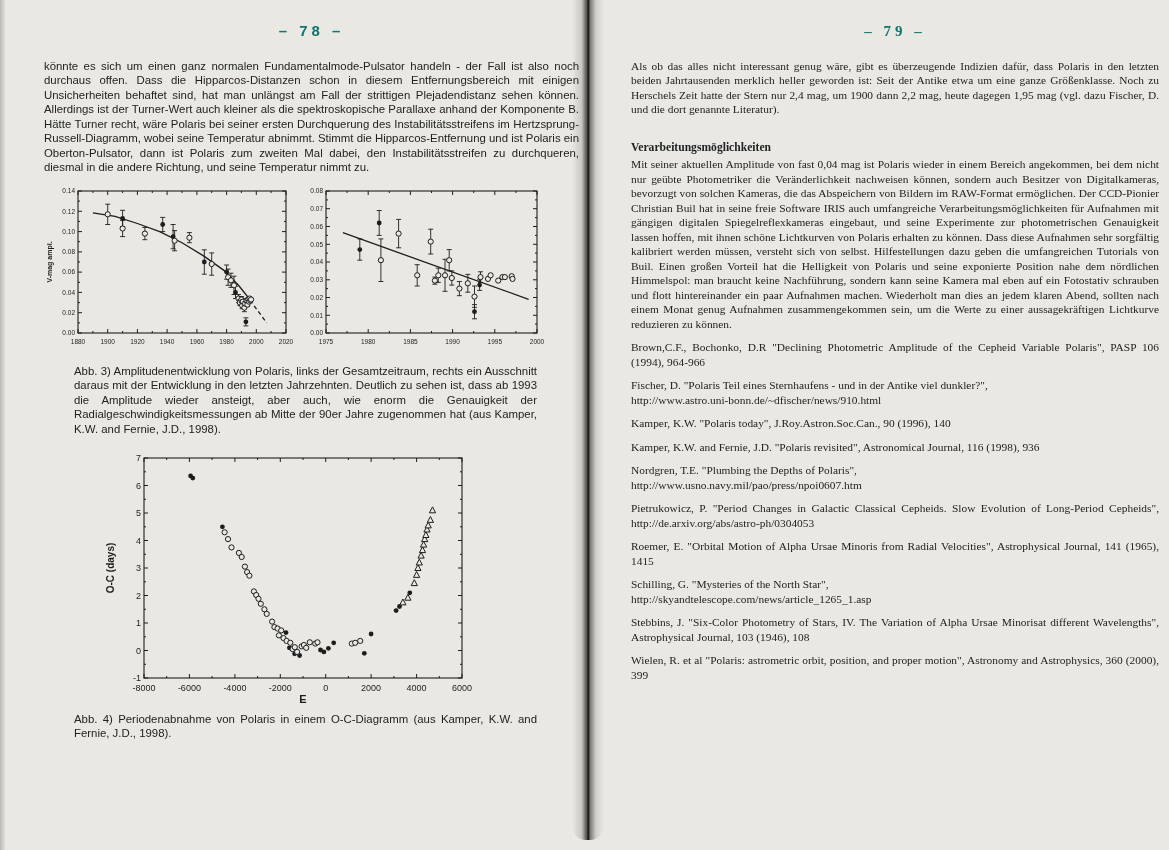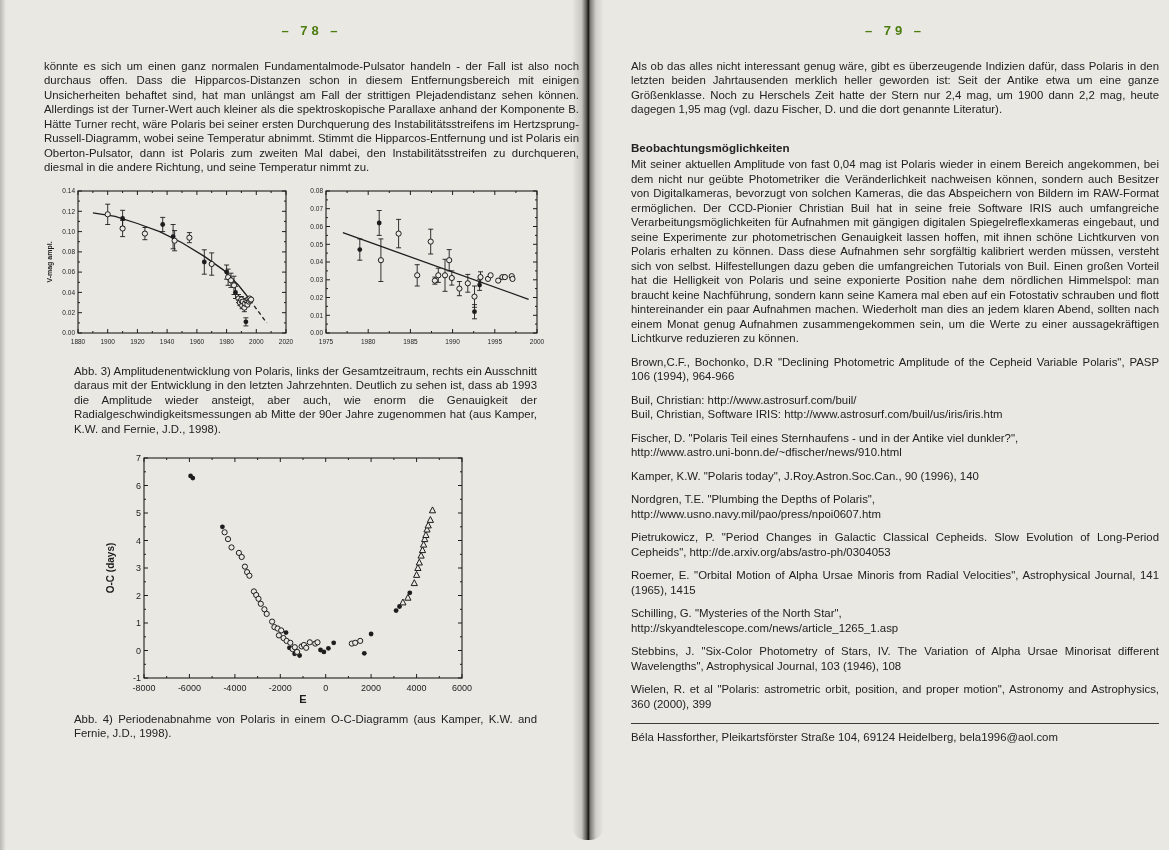--- a/index.html
+++ b/index.html
@@ -19,24 +19,24 @@
       #14130f 51%,
       rgba(35,33,28,0.55) 57%,
       rgba(70,68,60,0.15) 75%,
       rgba(70,68,60,0) 100%);
     border-radius:0 0 14px 14px;
   }
   .edge-left{position:absolute;left:0;top:0;width:6px;height:850px;
     background:linear-gradient(90deg,rgba(40,40,36,0.25),rgba(40,40,36,0));}
   .page{position:absolute;top:20px;font-size:11.4px;line-height:14.5px;}
   .page-78{left:44px;width:535px;}
-  .page-79{left:631px;width:528px;}
+  .page-79{left:631px;width:528px;font-family:Liberation Serif, serif;}
   .pagenum{
-    text-align:center;font-size:13px;font-weight:bold;letter-spacing:4px;
-    margin:4px 0 20px 0;color:#4d7c0f;
+    text-align:center;font-size:15px;font-weight:bold;letter-spacing:4px;
+    margin:4px 0 20px 0;color:#0f766e;
   }
   p.body-text{margin:0;text-align:justify;}
   .caption{margin:13px 42px 0 30px;text-align:justify;}
   .charts-row{display:flex;gap:6px;margin-top:8px;align-items:flex-end;}
   .oc-wrap{margin:14px 0 0 58px;}
   .sec-heading{font-weight:bold;margin:24px 0 2px 0;font-size:11.6px;}
   .refs p{margin:9px 0 0 0;text-align:justify;white-space:pre-line;}
   .footer-line{
     border-top:1px solid #3a3a3a;margin-top:12px;padding-top:6px;
   }
@@ -565,37 +565,35 @@
     <p class="caption" style="margin-top:0">Abb. 4) Periodenabnahme von Polaris in einem O-C-Diagramm (aus Kamper, K.W. and Fernie, J.D., 1998).</p>
   </div>
 
   <div class="spine"></div>
   <div class="edge-left"></div>
 
   <div class="page page-79">
     <div class="pagenum">– 79 –</div>
     <p class="body-text">Als ob das alles nicht interessant genug wäre, gibt es überzeugende Indizien dafür, dass Polaris in den letzten beiden Jahrtausenden merklich heller geworden ist: Seit der Antike etwa um eine ganze Größenklasse. Noch zu Herschels Zeit hatte der Stern nur 2,4 mag, um 1900 dann 2,2 mag, heute dagegen 1,95 mag (vgl. dazu Fischer, D. und die dort genannte Literatur).</p>
 
-    <div class="sec-heading">Beobachtungsmöglichkeiten</div>
+    <div class="sec-heading">Verarbeitungsmöglichkeiten</div>
     <p class="body-text">Mit seiner aktuellen Amplitude von fast 0,04 mag ist Polaris wieder in einem Bereich angekommen, bei dem nicht nur geübte Photometriker die Veränderlichkeit nachweisen können, sondern auch Besitzer von Digitalkameras, bevorzugt von solchen Kameras, die das Abspeichern von Bildern im RAW-Format ermöglichen. Der CCD-Pionier Christian Buil hat in seine freie Software IRIS auch umfangreiche Verarbeitungsmöglichkeiten für Aufnahmen mit gängigen digitalen Spiegelreflexkameras eingebaut, und seine Experimente zur photometrischen Genauigkeit lassen hoffen, mit ihnen schöne Lichtkurven von Polaris erhalten zu können. Dass diese Aufnahmen sehr sorgfältig kalibriert werden müssen, versteht sich von selbst. Hilfestellungen dazu geben die umfangreichen Tutorials von Buil. Einen großen Vorteil hat die Helligkeit von Polaris und seine exponierte Position nahe dem nördlichen Himmelspol: man braucht keine Nachführung, sondern kann seine Kamera mal eben auf ein Fotostativ schrauben und flott hintereinander ein paar Aufnahmen machen. Wiederholt man dies an jedem klaren Abend, sollten nach einem Monat genug Aufnahmen zusammengekommen sein, um die Werte zu einer aussagekräftigen Lichtkurve reduzieren zu können.</p>
 
 
     <div class="refs">
       <p>Brown,C.F., Bochonko, D.R "Declining Photometric Amplitude of the Cepheid Variable Polaris", PASP 106 (1994), 964-966</p>
-      <p>Buil, Christian: http://www.astrosurf.com/buil/
-Buil, Christian, Software IRIS: http://www.astrosurf.com/buil/us/iris/iris.htm</p>
       <p>Fischer, D. "Polaris Teil eines Sternhaufens - und in der Antike viel dunkler?",
 http://www.astro.uni-bonn.de/~dfischer/news/910.html</p>
       <p>Kamper, K.W. "Polaris today", J.Roy.Astron.Soc.Can., 90 (1996), 140</p>
+      <p>Kamper, K.W. and Fernie, J.D. "Polaris revisited", Astronomical Journal, 116 (1998), 936</p>
       <p>Nordgren, T.E. "Plumbing the Depths of Polaris",
 http://www.usno.navy.mil/pao/press/npoi0607.htm</p>
       <p>Pietrukowicz, P. "Period Changes in Galactic Classical Cepheids. Slow Evolution of Long-Period Cepheids", http://de.arxiv.org/abs/astro-ph/0304053</p>
       <p>Roemer, E. "Orbital Motion of Alpha Ursae Minoris from Radial Velocities", Astrophysical Journal, 141 (1965), 1415</p>
       <p>Schilling, G. "Mysteries of the North Star",
 http://skyandtelescope.com/news/article_1265_1.asp</p>
       <p>Stebbins, J. "Six-Color Photometry of Stars, IV. The Variation of Alpha Ursae Minorisat different Wavelengths", Astrophysical Journal, 103 (1946), 108</p>
       <p>Wielen, R. et al "Polaris: astrometric orbit, position, and proper motion", Astronomy and Astrophysics, 360 (2000), 399</p>
     </div>
 
-    <div class="footer-line">Béla Hassforther,  Pleikartsförster Straße 104,  69124 Heidelberg, bela1996@aol.com</div>
   </div>
 
 </div>
 
 </body></html>

